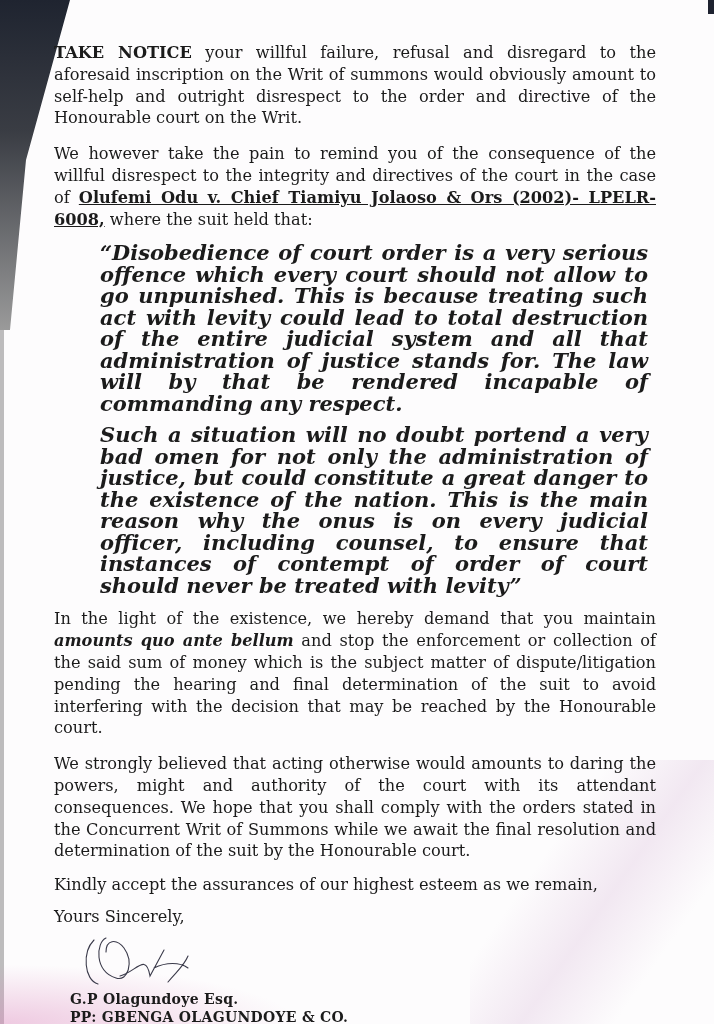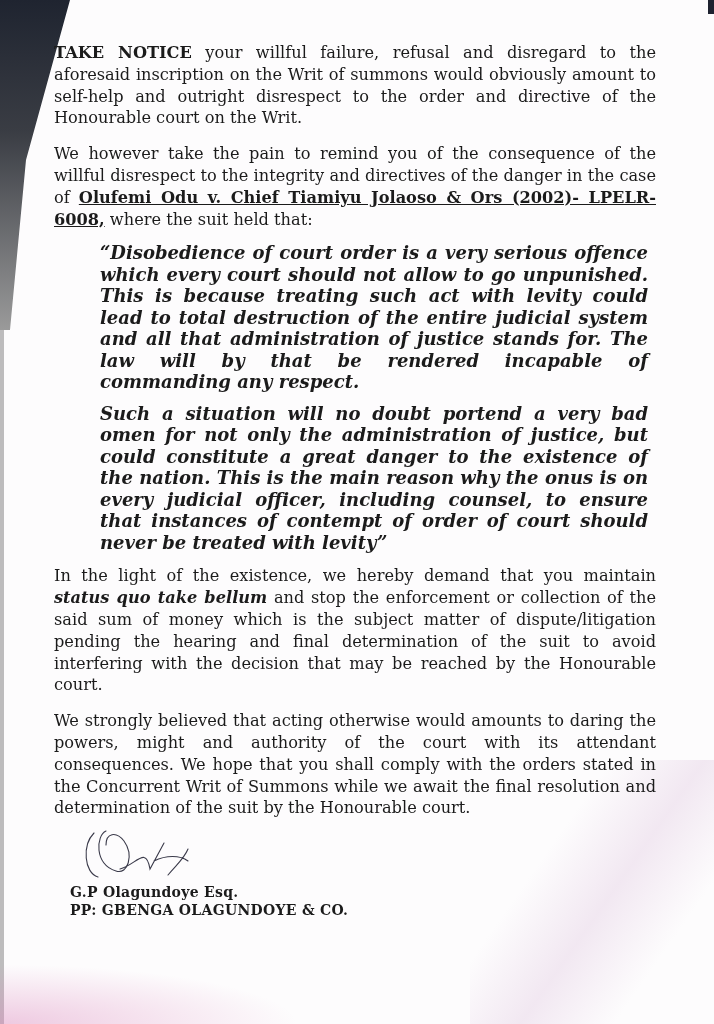--- a/index.html
+++ b/index.html
@@ -33,21 +33,21 @@
       position: absolute; left: 54px; top: 42px; width: 602px;
       font-size: 16.2px; line-height: 21.8px; text-align: justify;
     }
     .para { margin: 0 0 12px 0; }
     .para.spaced { margin-bottom: 14px; }
     .b { font-weight: bold; }
     .case-ref { font-weight: bold; text-decoration: underline; }
     .bi { font-weight: bold; font-style: italic; }
     .quote {
       margin: 0 0 12px 46px; width: 548px;
-      font-style: italic; font-weight: bold; font-size: 18px; line-height: 21.5px;
+      font-style: italic; font-weight: bold; font-size: 21px; line-height: 21.5px;
       text-align: justify;
     }
     .quote p { margin: 0 0 10px 0; }
     .closing { text-align: left; margin: 0 0 10px 0; }
     .signature-wrap { position: relative; height: 70px; margin-top: 4px; }
     .signature { position: absolute; left: 22px; top: -6px; width: 130px; height: 64px; }
     .signer-name, .signer-firm {
       font-family: "DejaVu Serif", serif; font-weight: bold; font-size: 14px; line-height: 18px;
       text-align: left; white-space: nowrap; letter-spacing: .3px;
     }
@@ -62,35 +62,37 @@
 <div class="shade-light"></div>
 <div class="shade-pink"></div>
 
 <div class="doc">
 
   <p class="para spaced">
     <span class="b">TAKE NOTICE</span><span> your willful failure, refusal and disregard to the aforesaid inscription on the Writ of summons would obviously amount to self-help and outright disrespect to the order and directive of the Honourable court on the Writ.</span>
   </p>
 
   <p class="para">
-    <span>We however take the pain to remind you of the consequence of the willful disrespect to the integrity and directives of the danger in the case of </span><span class="case-ref">Olufemi Odu v. Chief Tiamiyu Jolaoso &amp; Ors (2002)- LPELR-6008,</span><span> where the suit held that:</span>
+    <span>We however take the pain to remind you of the consequence of the willful disrespect to the integrity and directives of the court in the case of </span><span class="case-ref">Olufemi Odu v. Chief Tiamiyu Jolaoso &amp; Ors (2002)- LPELR-6008,</span><span> where the suit held that:</span>
   </p>
 
   <div class="quote">
     <p>“Disobedience of court order is a very serious offence which every court should not allow to go unpunished. This is because treating such act with levity could lead to total destruction of the entire judicial system and all that administration of justice stands for. The law will by that be rendered incapable of commanding any respect.</p>
     <p>Such a situation will no doubt portend a very bad omen for not only the administration of justice, but could constitute a great danger to the existence of the nation. This is the main reason why the onus is on every judicial officer, including counsel, to ensure that instances of contempt of order of court should never be treated with levity”</p>
   </div>
 
   <p class="para spaced">
-    <span>In the light of the existence, we hereby demand that you maintain </span><span class="bi">status quo take bellum</span><span> and stop the enforcement or collection of the said sum of money which is the subject matter of dispute/litigation pending the hearing and final determination of the suit to avoid interfering with the decision that may be reached by the Honourable court.</span>
+    <span>In the light of the existence, we hereby demand that you maintain </span><span class="bi">amounts quo ante bellum</span><span> and stop the enforcement or collection of the said sum of money which is the subject matter of dispute/litigation pending the hearing and final determination of the suit to avoid interfering with the decision that may be reached by the Honourable court.</span>
   </p>
 
   <p class="para">We strongly believed that acting otherwise would amounts to daring the powers, might and authority of the court with its attendant consequences. We hope that you shall comply with the orders stated in the Concurrent Writ of Summons while we await the final resolution and determination of the suit by the Honourable court.</p>
 
+  <p class="para closing">Kindly accept the assurances of our highest esteem as we remain,</p>
 
+  <p class="closing">Yours Sincerely,</p>
 
   <div class="signature-wrap">
     <svg class="signature" viewBox="0 0 130 64">
       <path d="M18 8 C6 20, 8 48, 22 52 M30 6 C20 10, 18 40, 40 46 C52 50, 58 30, 48 16 C40 6, 30 8, 30 20 M44 44 C60 40, 70 20, 74 44 L88 18 M78 36 C90 30, 104 30, 112 36 M92 50 C100 40, 108 34, 112 24" fill="none" stroke="#3a3a4a" stroke-width="1.1" stroke-linecap="round"></path>
     </svg>
   </div>
 
   <div class="signer-block">
     <div class="signer-name">G.P Olagundoye Esq.</div>
     <div class="signer-firm">PP: GBENGA OLAGUNDOYE &amp; CO.</div>

